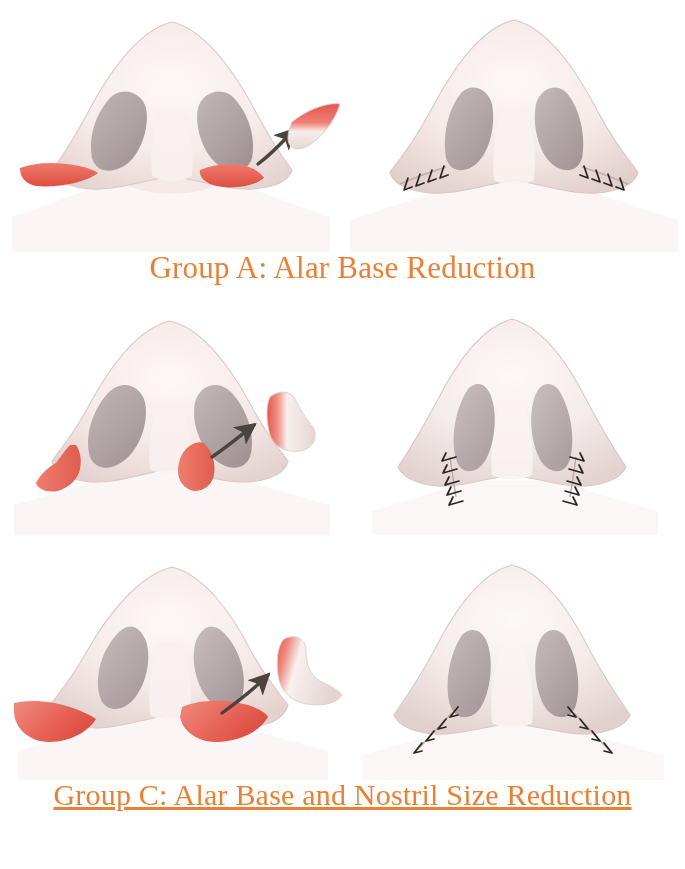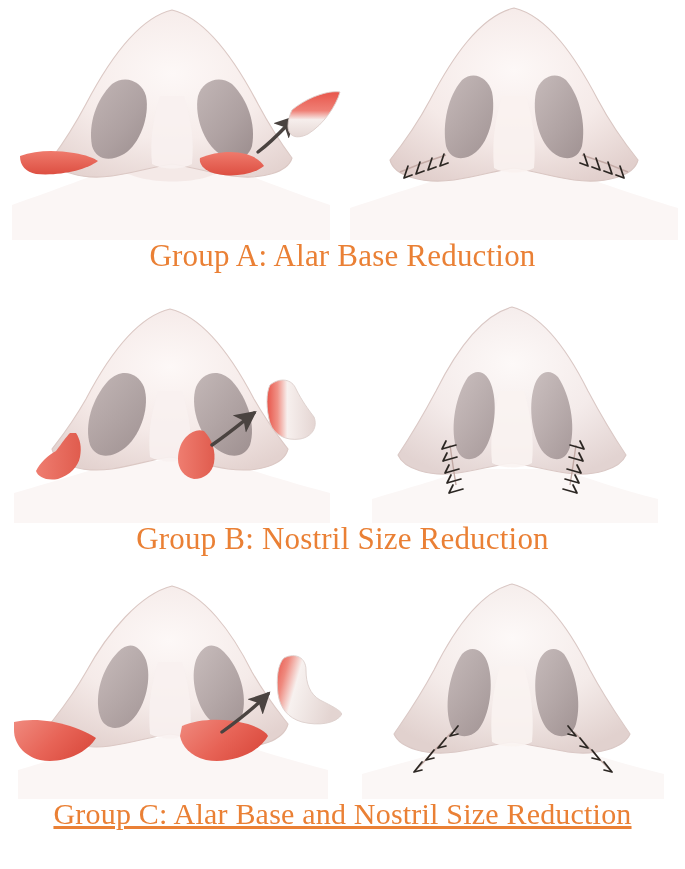--- a/index.html
+++ b/index.html
@@ -4,21 +4,21 @@
 <style>
   html,body{margin:0;padding:0;}
   body{
     width:685px;height:869px;
     background:#ffffff;
     font-family:"Liberation Serif", serif;
     overflow:hidden;
   }
   .figure{position:relative;width:685px;height:869px;}
 
-  .row{position:relative;width:685px;}
+  .row{position:relative;width:685px;margin-top:12px;}
   .panels{position:relative;width:685px;display:flex;}
   .panel{position:relative;flex:1 1 50%;}
 
   .caption{
     text-align:center;
     color:#ea8035;
     font-size:31px;
     letter-spacing:.2px;
     line-height:1;
     white-space:nowrap;
@@ -251,21 +251,20 @@
               <path d="M241 168 L227 164 M241 168 L237 160"></path>
               <path d="M239 180 L225 176 M239 180 L235 172"></path>
               <path d="M237 190 L223 186 M237 190 L233 182"></path>
               <path d="M235 200 L221 196 M235 200 L231 192"></path>
             </g>
           </g>
         </svg>
       </div>
     </div>
 
-    <div class="caption">Group B: Nostril Size Reduction</div>
   </div>
 
   <div class="row" style="margin-top:20px;">
     <div class="panels">
 
       <div class="panel">
         <svg width="342" height="225" viewBox="0 0 342 225">
           <defs>
             <radialGradient id="skinC" cx="50%" cy="34%" r="72%">
               <stop offset="0%" stop-color="#fdf8f7"></stop>

